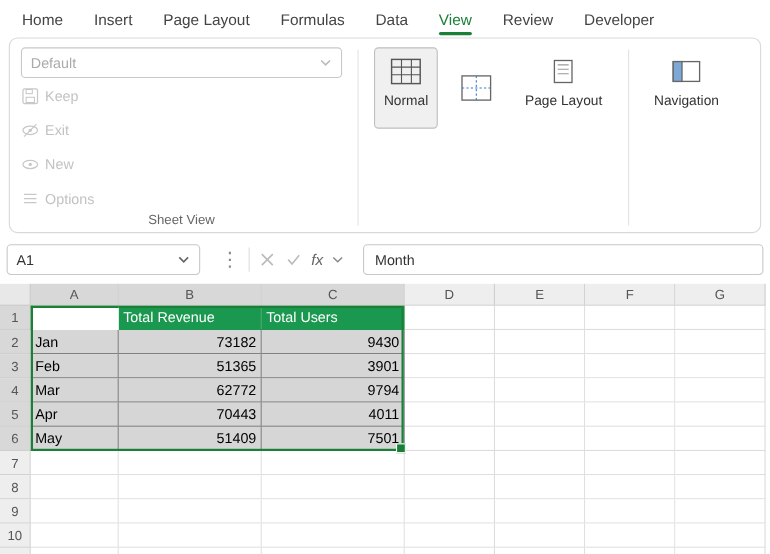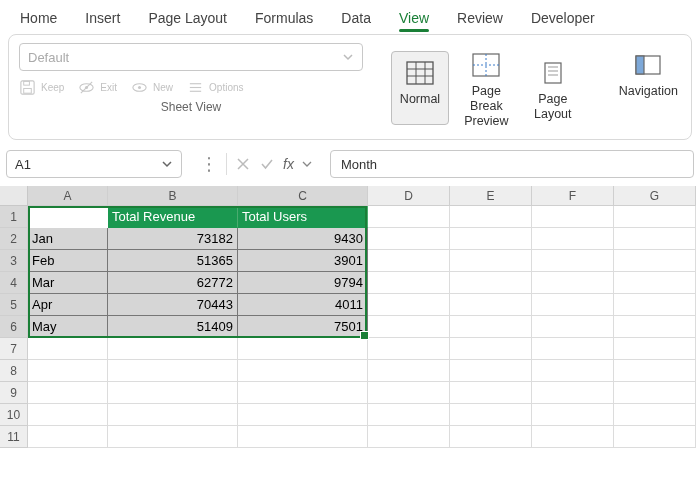--- a/index.html
+++ b/index.html
@@ -72,38 +72,39 @@
     margin: 2px 2px;
   }
 
   
   .sheetview-top {
     display: flex;
     align-items: center;
     margin-bottom: 8px;
   }
   .combo {
-    width: 344px;
+    width: 292px;
     height: 28px;
     border: 1px solid #c8c8c8;
     border-radius: 4px;
     background: #fff;
     color: #aaa;
     display: flex;
     align-items: center;
     justify-content: space-between;
     padding: 0 8px;
     font-size: 13px;
     pointer-events: none;
   }
   .sheetview-bottom {
     display: flex;
     gap: 14px;
     color: #c2c2c2;
-    font-size: 10px;
+    font-size: 13px;
+    flex-direction: column;
   }
   .disabled-cmd {
     display: flex;
     align-items: center;
     gap: 5px;
   }
   .disabled-cmd svg { width: 17px; height: 17px; }
 
   
   .big-btn {
@@ -365,21 +366,20 @@
         <div class="lbl">Normal</div>
       </div>
       <div class="big-btn">
         <div class="ic">
             <svg width="30" height="26" viewBox="0 0 30 26">
               <rect x="2" y="2" width="26" height="22" fill="none" stroke="#666" stroke-width="1.2"></rect>
               <line x1="15" y1="2" x2="15" y2="24" stroke="#3a7ac8" stroke-dasharray="2 2"></line>
               <line x1="2" y1="13" x2="28" y2="13" stroke="#3a7ac8" stroke-dasharray="2 2"></line>
             </svg>
           </div>
-        <div class="lbl">Page Break Preview</div>
       </div>
       <div class="big-btn">
         <div class="ic">
             <svg width="28" height="26" viewBox="0 0 28 26">
               <rect x="6" y="3" width="16" height="20" fill="none" stroke="#666" stroke-width="1.2"></rect>
               <line x1="9" y1="7" x2="19" y2="7" stroke="#999"></line>
               <line x1="9" y1="11" x2="19" y2="11" stroke="#999"></line>
               <line x1="9" y1="15" x2="19" y2="15" stroke="#999"></line>
             </svg>
           </div>

